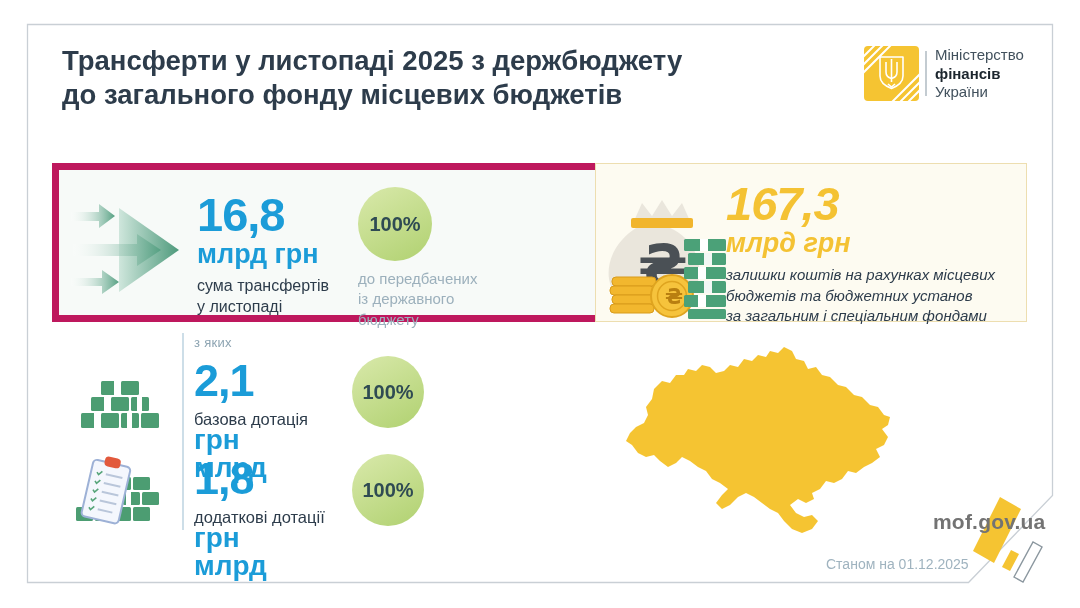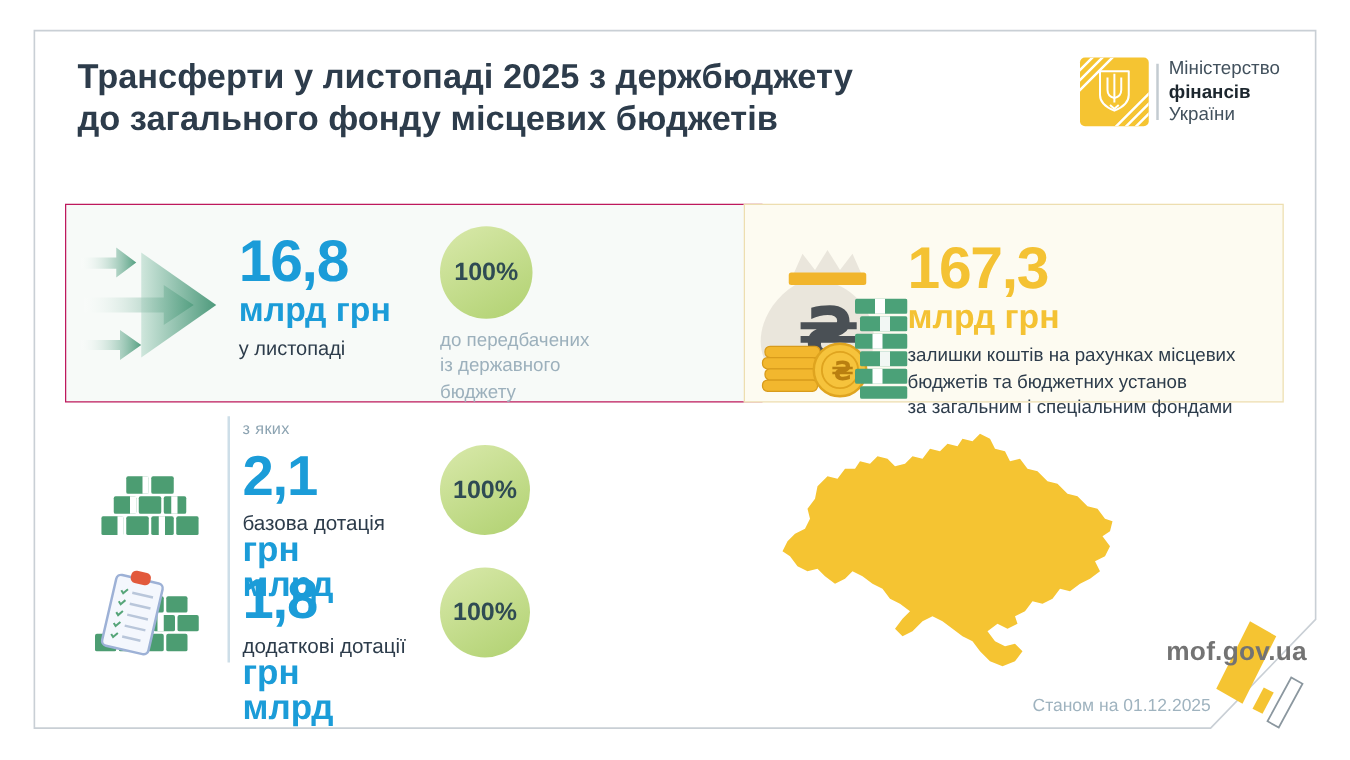--- a/index.html
+++ b/index.html
@@ -7,21 +7,21 @@
           font-family:"Liberation Sans","DejaVu Sans",sans-serif;}
   .abs{position:absolute;}
   
   .title{left:62px;top:44px;font-size:27.5px;font-weight:bold;color:#2d3c4b;line-height:1.22;z-index:3;}
   .emblem{left:864px;top:46px;width:55px;height:55px;background:#f5c432;border-radius:4px;overflow:hidden;z-index:3;}
   .logo-divider{left:925px;top:51px;width:2px;height:45px;background:#c3cbd1;z-index:3;}
   .logo-text{left:935px;top:46px;font-size:15px;line-height:1.24;color:#42515d;z-index:3;}
   .logo-text .b{font-weight:bold;color:#1c262e;}
   
   .card{box-sizing:border-box;z-index:2;}
-  .card-left{left:52px;top:163px;width:558px;height:159px;background:#f7faf8;border:1px solid #be185d;}
+  .card-left{left:52px;top:163px;width:558px;height:159px;background:#f7faf8;border:7px solid #be185d;}
   .card-right{left:595px;top:163px;width:432px;height:159px;background:#fdfbf1;border:1px solid #eddeb0;}
   .big-val{font-size:47px;font-weight:bold;line-height:1;letter-spacing:-1px;}
   .big-unit{font-size:27px;font-weight:bold;line-height:1.05;margin-top:2px;}
   .blue{color:#1b9cd8;} .yellow{color:#f4c233;}
   .cap{font-size:16px;color:#2d3c4b;line-height:1.32;}
   .cap-sm{font-size:15px;color:#2d3c4b;line-height:1.35;}
   .gray{color:#9cb0bc;}
   .circle{width:74px;height:74px;border-radius:50%;background:linear-gradient(150deg,#d9e9ab,#b0d170);
           display:flex;align-items:center;justify-content:center;font-size:20px;font-weight:bold;color:#2f4b53;z-index:2;}
   .circle.sm{width:72px;height:72px;}
@@ -95,20 +95,21 @@
       </defs>
       <polygon points="50,16 110,58 50,100" fill="url(#gb)"></polygon>
       <path d="M2,20 H30 V12 L46,24 L30,36 V29 H2 Z" fill="url(#ga)"></path>
       <path d="M4,52 H68 V42 L92,58 L68,74 V64 H4 Z" fill="url(#ga)"></path>
       <path d="M2,86 H33 V78 L50,90 L33,102 V94 H2 Z" fill="url(#ga)"></path>
     </svg>
     <div class="abs" style="left:138px;top:21px;">
       <div class="big-val blue">16,8</div>
       <div class="big-unit blue">млрд грн</div>
       <div class="cap" style="margin-top:7px;">
+        <div>сума трансфертів</div>
         <div>у листопаді</div>
       </div>
     </div>
     <div class="abs circle" style="left:299px;top:17px;">
       <span>100%</span>
     </div>
     <div class="abs cap-sm gray" style="left:299px;top:99px;">
       <div>до передбачених</div>
       <div>із державного</div>
       <div>бюджету</div>
@@ -137,21 +138,21 @@
           <rect x="106" y="62" width="8" height="12" fill="#f2f7f4"></rect>
         <rect x="86" y="76" width="42" height="12" rx="1.5" fill="#4ba178"></rect>
           <rect x="100" y="76" width="8" height="12" fill="#ffffff"></rect>
         <rect x="90" y="90" width="38" height="12" rx="1.5" fill="#4ba178"></rect>
           <rect x="106" y="90" width="8" height="12" fill="#f2f7f4"></rect>
         <rect x="86" y="104" width="42" height="12" rx="1.5" fill="#4ba178"></rect>
           <rect x="100" y="104" width="8" height="12" fill="#ffffff"></rect>
         <rect x="90" y="118" width="38" height="10" rx="1.5" fill="#4ba178"></rect>
       </g>
     </svg>
-    <div class="abs" style="left:130px;top:26px;">
+    <div class="abs" style="left:130px;top:16px;font-style:italic;">
       <div class="big-val yellow">167,3</div>
       <div class="big-unit yellow">млрд грн</div>
       <div class="cap-sm" style="margin-top:8px;">
         <div>залишки коштів на рахунках місцевих</div>
         <div>бюджетів та бюджетних установ</div>
         <div>за загальним і спеціальним фондами</div>
       </div>
     </div>
   </div>
 

